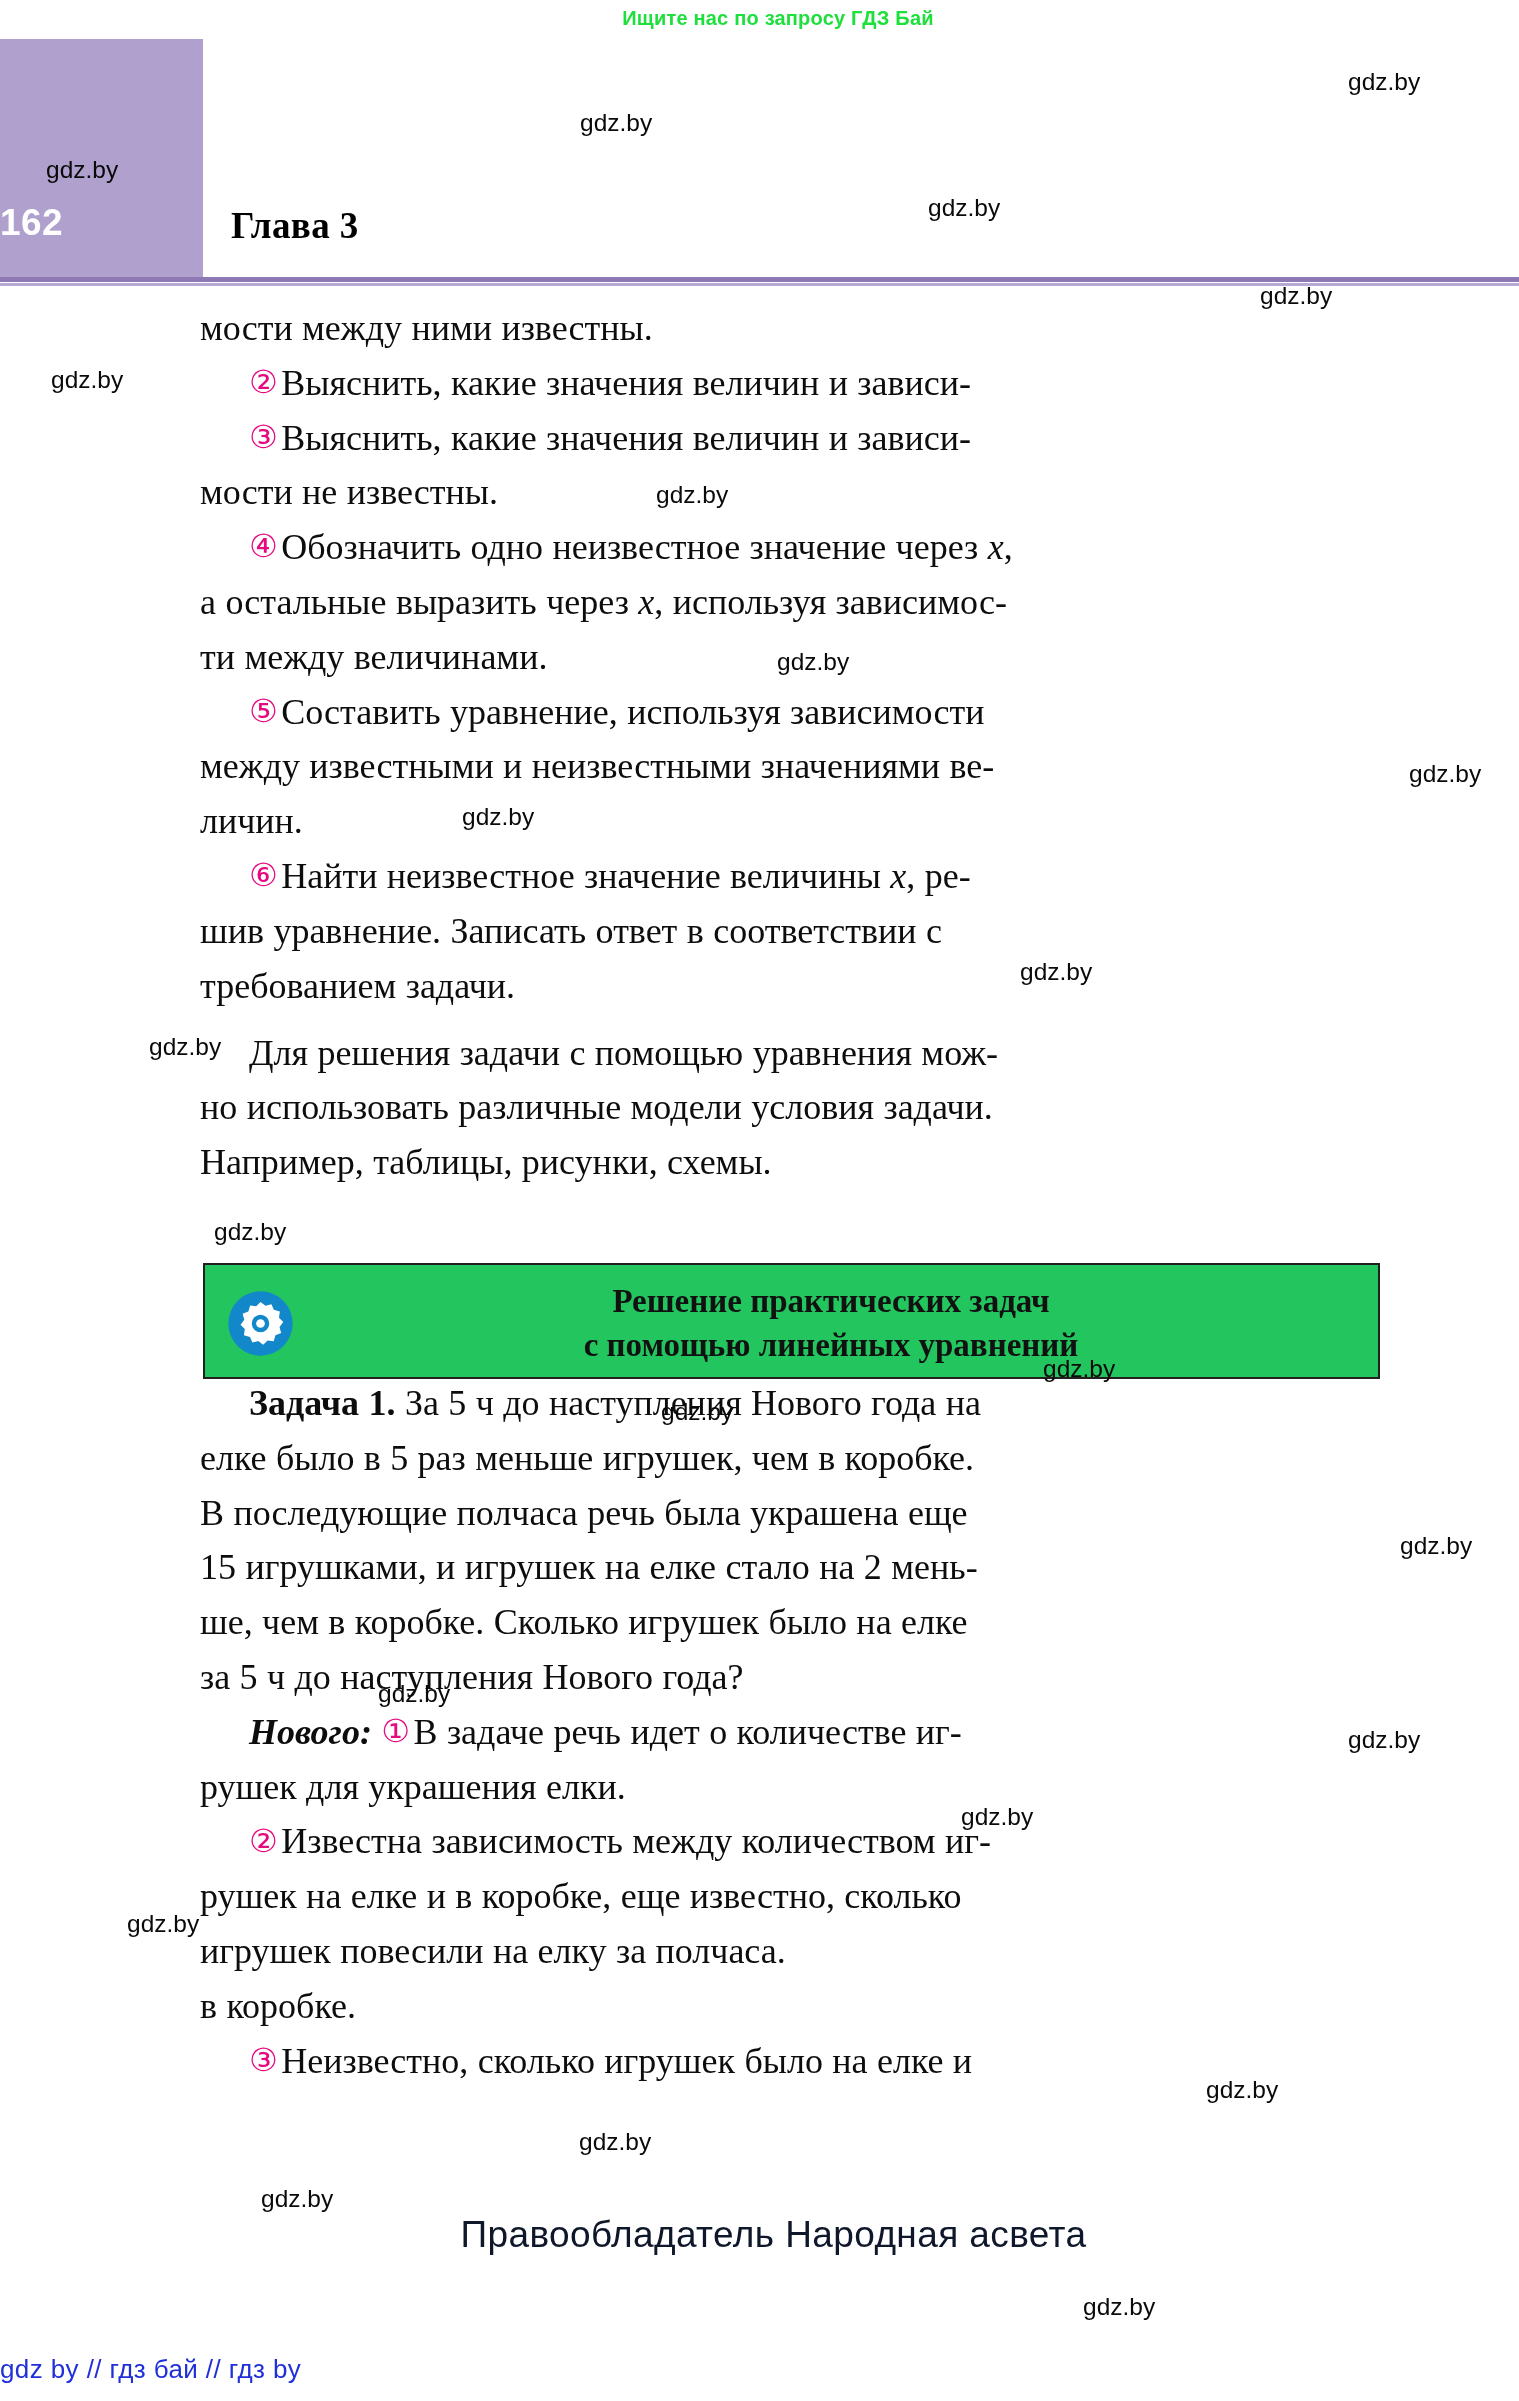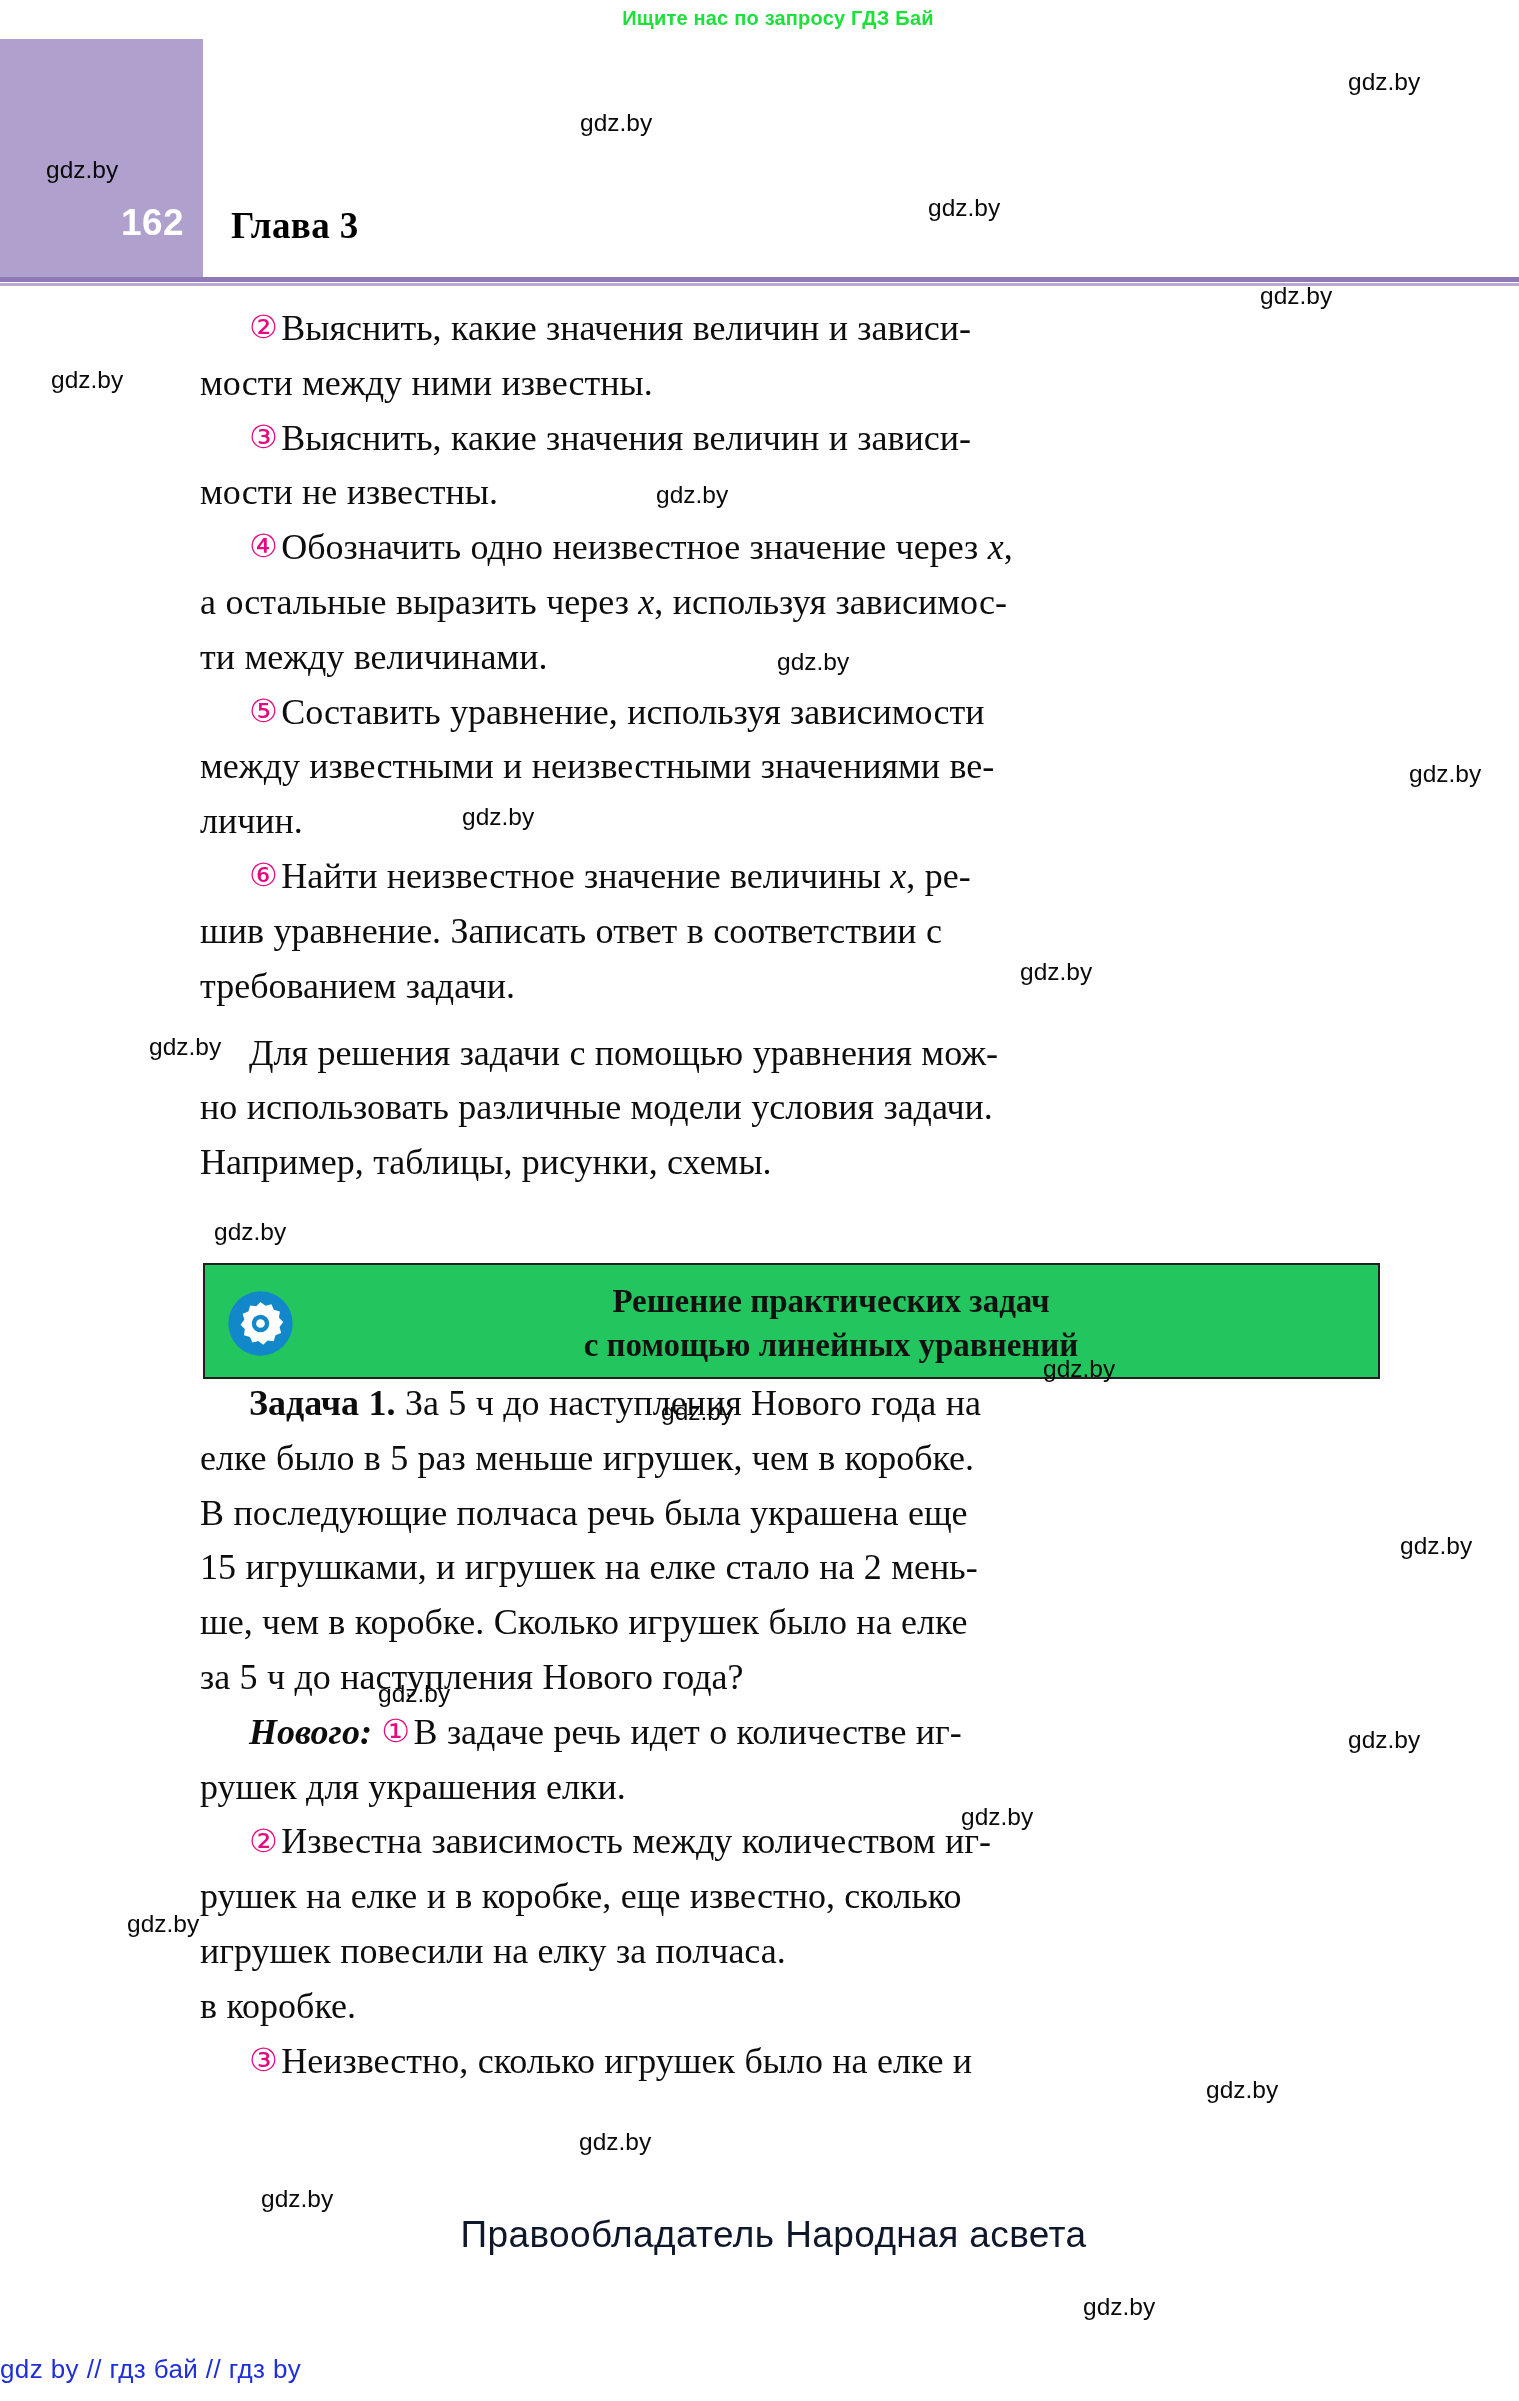--- a/index.html
+++ b/index.html
@@ -43,22 +43,20 @@
     position:absolute;
     left:0; top:0;
     width:203px;
     height:239px;
     background:#b0a0cd;
   }
   .page-number {
     position:absolute;
     left:0; bottom:34px;
     width:203px;
-    text-align:right;
-    padding-right:19px;
     color:#ffffff;
     font-family:"Liberation Sans", sans-serif;
     font-weight:bold;
     font-size:37px;
     letter-spacing:0.4px;
   }
   .chapter-title {
     position:absolute;
     left:231px; bottom:31.5px;
     font-family:"Liberation Serif", serif;
@@ -184,25 +182,25 @@
   <div class="header-band">
     <div class="page-num-block"></div>
     <div class="page-number">162</div>
     <div class="chapter-title">Глава 3</div>
   </div>
   <div class="header-rule"></div>
   <div class="header-rule-2"></div>
 
   <div class="content">
 
+    <p class="body last-line">
+      <span>мости между ними известны.</span>
+    </p>
     <p class="body indent">
       <span class="circ">②</span><span>Выяснить, какие значения величин и зависи-</span>
-    </p>
-    <p class="body last-line">
-      <span>мости между ними известны.</span>
     </p>
 
     <p class="body indent">
       <span class="circ">③</span><span>Выяснить, какие значения величин и зависи-</span>
     </p>
     <p class="body last-line">
       <span>мости не известны.</span>
     </p>
 
     <p class="body indent">

